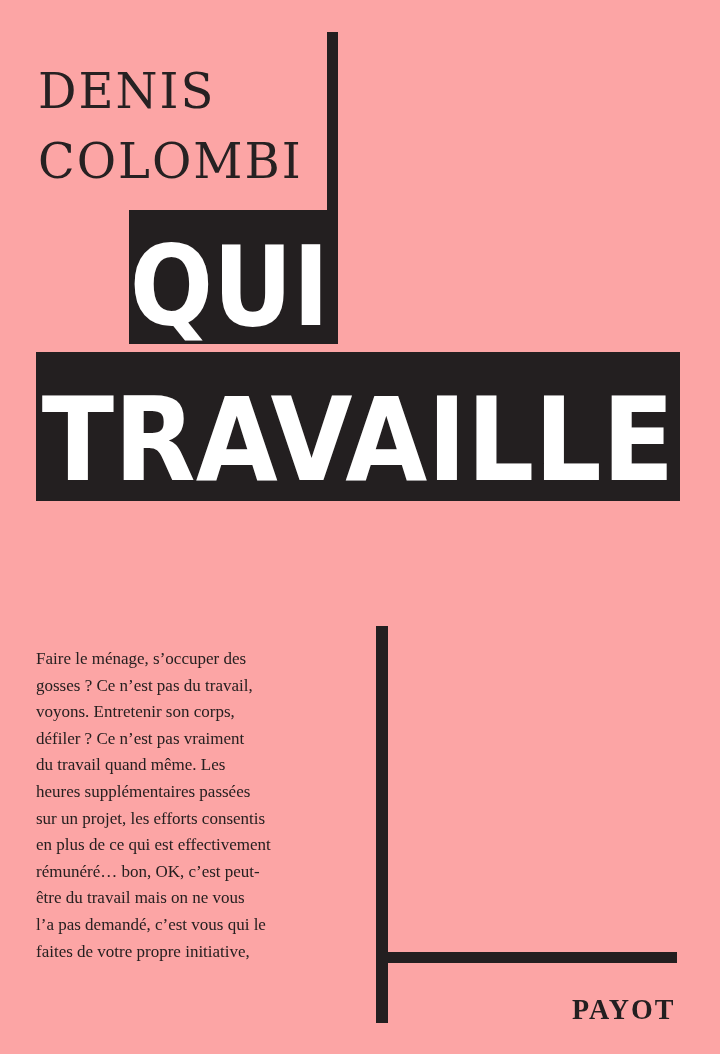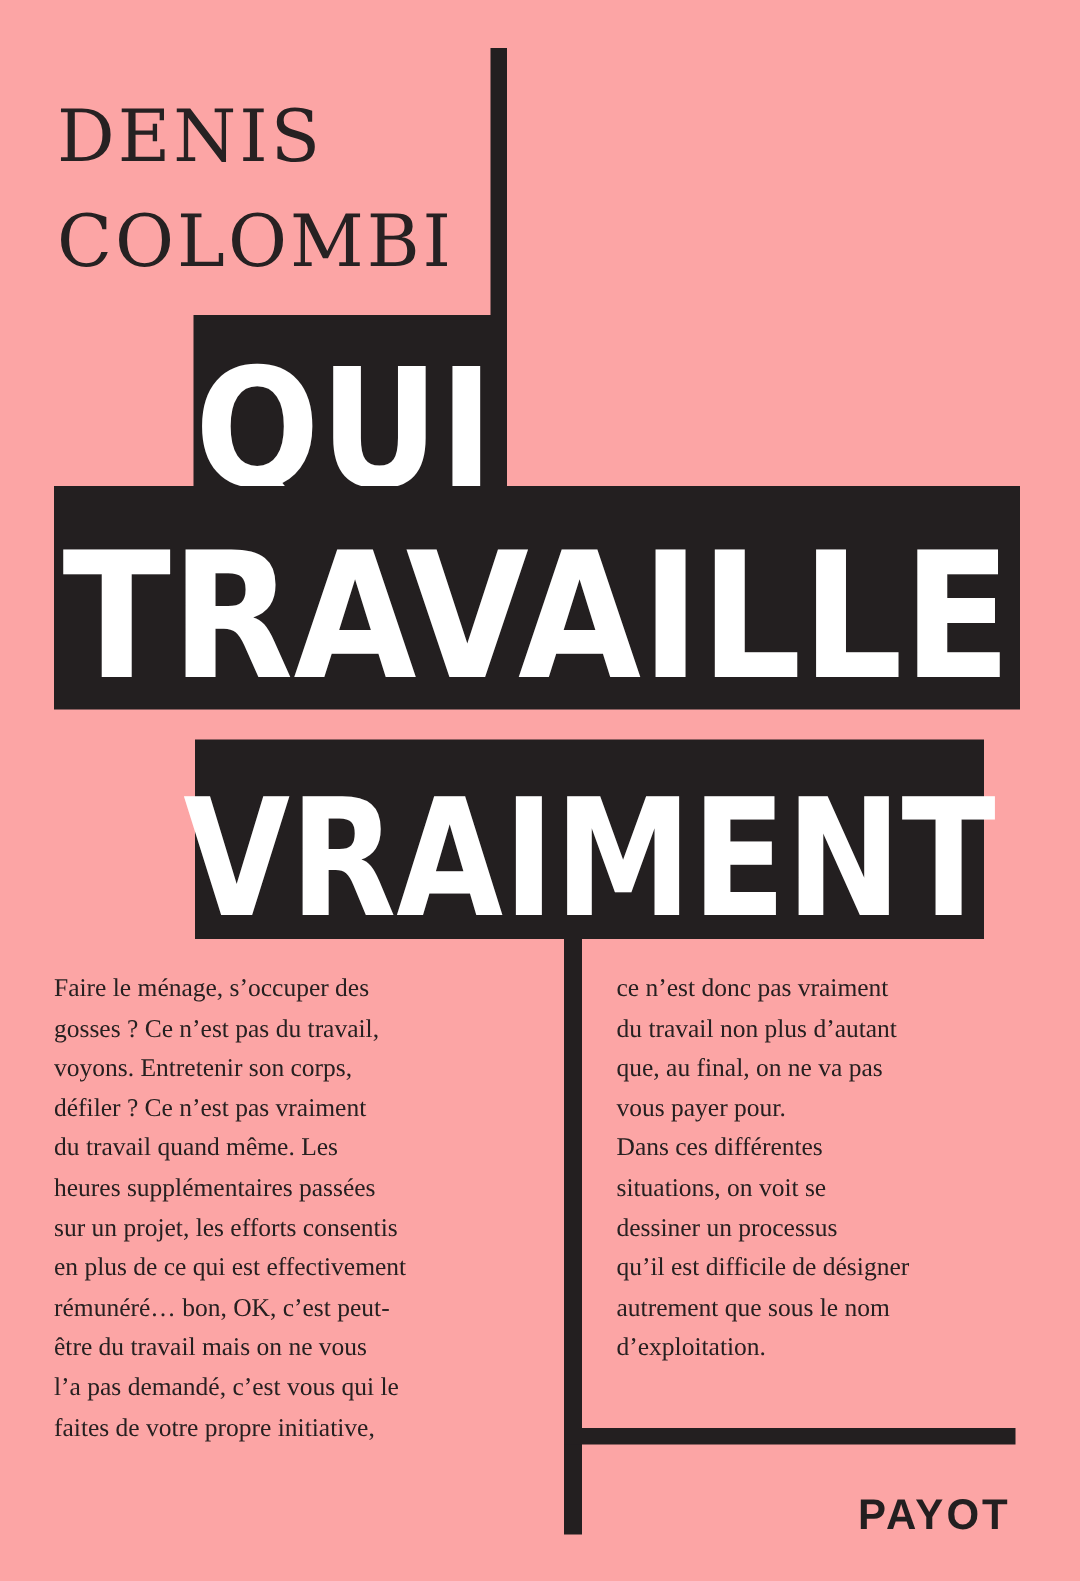--- a/index.html
+++ b/index.html
@@ -29,21 +29,21 @@
     display:flex;align-items:flex-end;justify-content:center;
   }
   .title-word{
     font-family:"DejaVu Sans", sans-serif;
     font-weight:bold;color:#FFFFFF;
     display:inline-block;
     white-space:nowrap;
   }
   #qui-block   {left:129px;top:210px;width:201px;height:134px;}
   #qui-block   .title-word{font-size:98px; transform:scaleY(1.12);}
-  #travaille-block{left:36px;top:324px;width:644px;height:149px;}
+  #travaille-block{left:36px;top:352px;width:644px;height:149px;}
   #travaille-block .title-word{font-size:106px;transform:scaleY(1.10);}
   #vraiment-block {left:130px;top:493px;width:526px;height:133px;}
   #vraiment-block .title-word{font-size:92px; transform:scaleY(1.18);}
 
   
   #top-bar {left:327px;top:32px; width:11px;height:312px;}
   #mid-bar {left:376px;top:626px;width:12px;height:397px;}
   #h-tick  {left:376px;top:952px;width:301px;height:11px;}
 
   
@@ -52,21 +52,21 @@
     font-size:17px;line-height:26.6px;
     color:#262020;
     white-space:pre-line;
   }
   #left-col {left:36px; width:315px;}
   #right-col{left:411px;width:262px;}
 
   
   .publisher{
     position:absolute;left:572px;top:994px;
-    font-family:Liberation Sans, sans-serif;
+    font-family:Liberation Serif, serif;
     font-weight:bold;font-size:28px;
     letter-spacing:2px;color:#231F20;
     transform:scaleY(1.02);
   }
 </style>
 </head>
 <body>
 
 <div class="cover">
 
@@ -76,47 +76,34 @@
   <div class="blk" id="top-bar"></div>
 
   <div class="title-block" id="qui-block">
     <span class="title-word">QUI</span>
   </div>
 
   <div class="title-block" id="travaille-block">
     <span class="title-word">TRAVAILLE</span>
   </div>
 
-  <div class="title-block" id="vraiment-block">
-    <span class="title-word">VRAIMENT</span>
-  </div>
 
   <div class="blk" id="mid-bar"></div>
 
   <div class="blk" id="h-tick"></div>
 
   <div class="col" id="left-col">Faire le ménage, s’occuper des
 gosses ? Ce n’est pas du travail,
 voyons. Entretenir son corps,
 défiler ? Ce n’est pas vraiment
 du travail quand même. Les
 heures supplémentaires passées
 sur un projet, les efforts consentis
 en plus de ce qui est effectivement
 rémunéré… bon, OK, c’est peut-
 être du travail mais on ne vous
 l’a pas demandé, c’est vous qui le
 faites de votre propre initiative,</div>
 
-  <div class="col" id="right-col">ce n’est donc pas vraiment
-du travail non plus d’autant
-que, au final, on ne va pas
-vous payer pour.
-Dans ces différentes
-situations, on voit se
-dessiner un processus
-qu’il est difficile de désigner
-autrement que sous le nom
-d’exploitation.</div>
 
   <div class="publisher">PAYOT</div>
 
 </div>
 
 </body></html>

